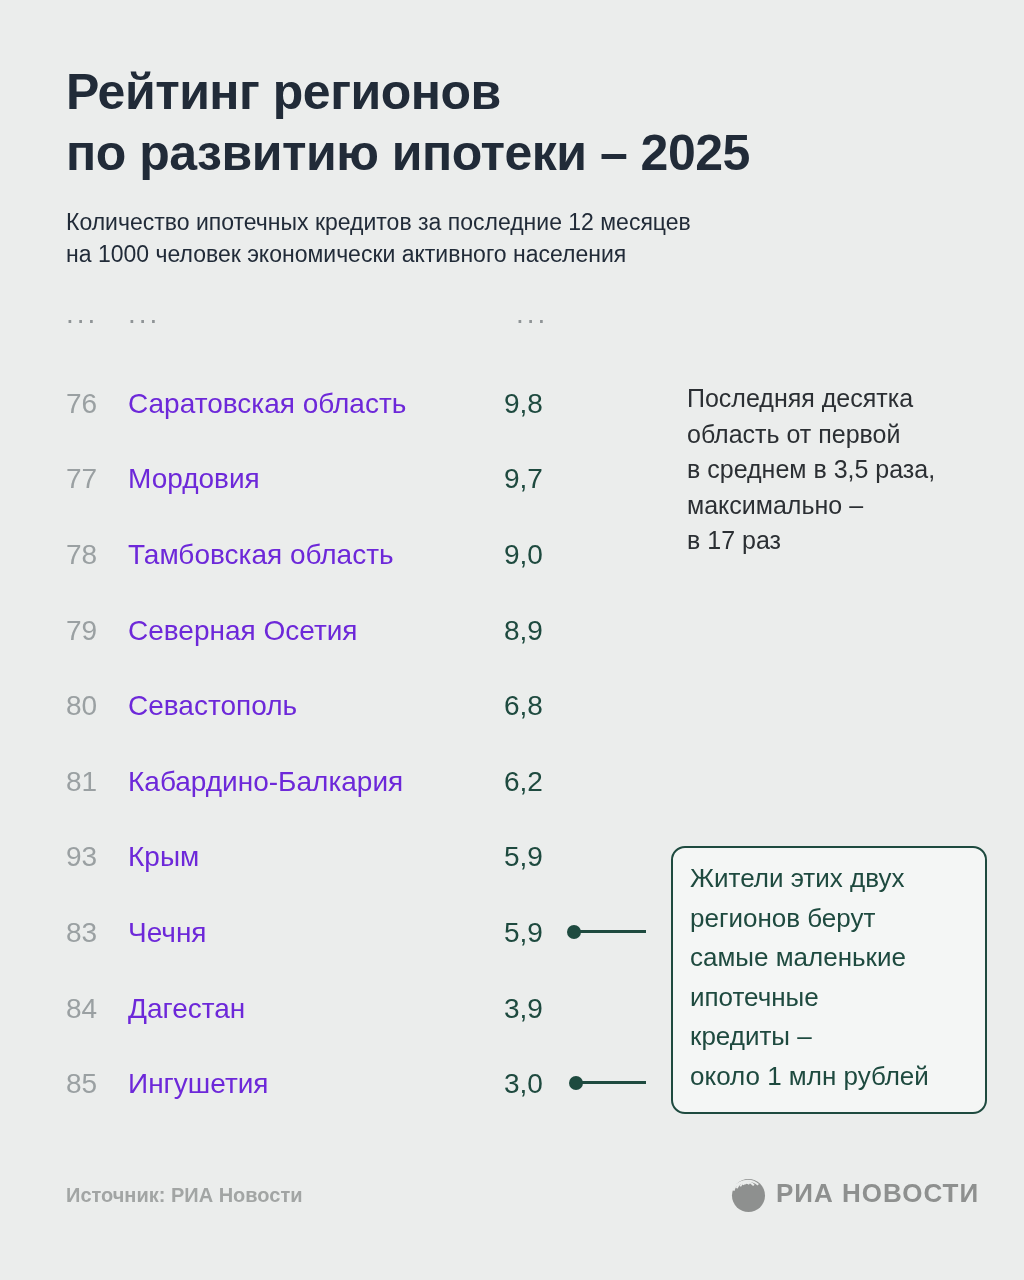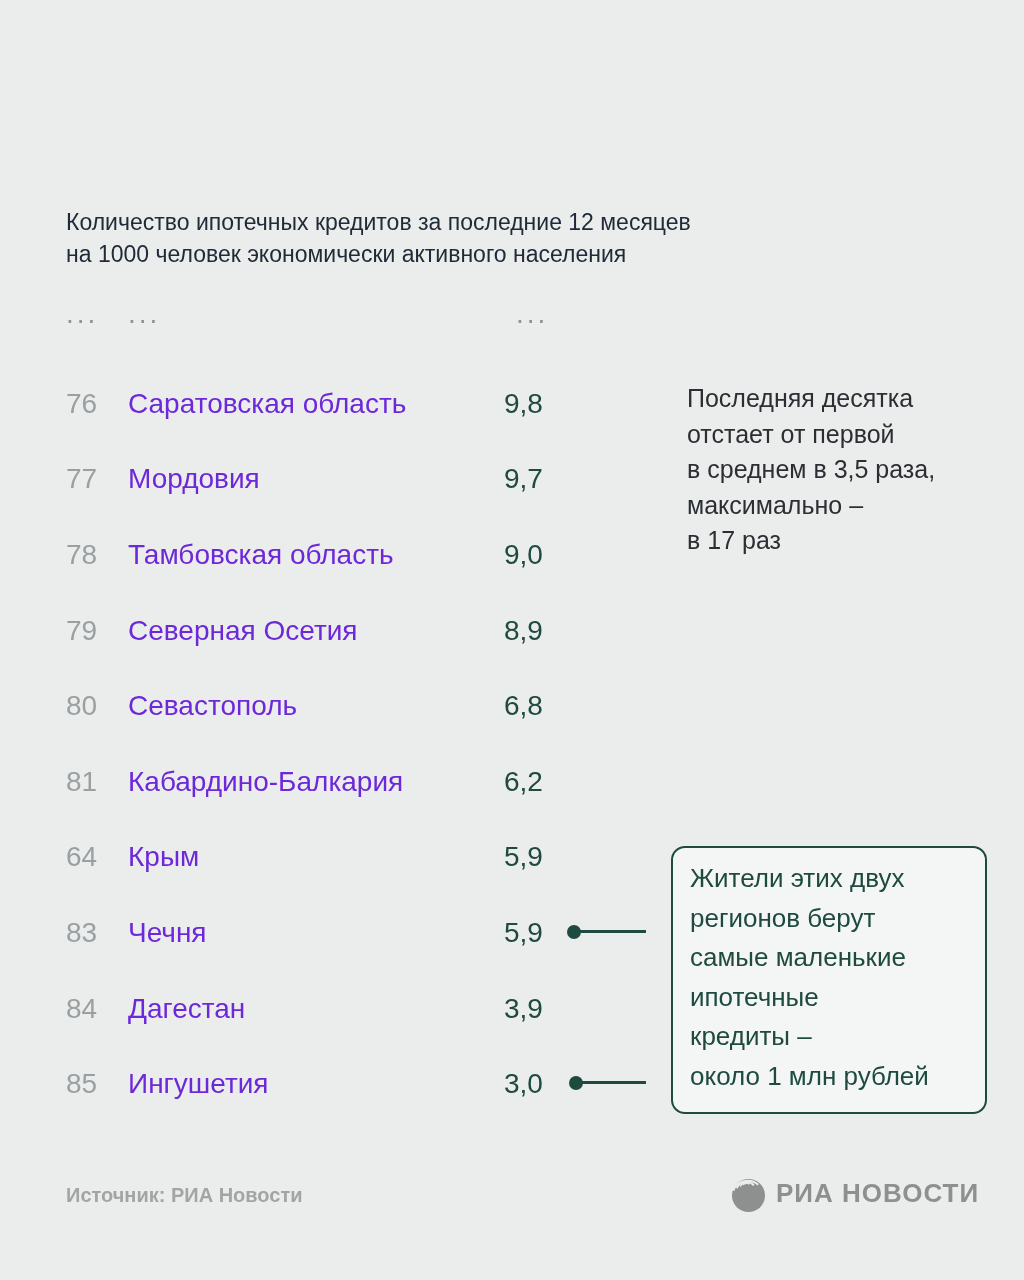--- a/index.html
+++ b/index.html
@@ -145,20 +145,24 @@
     letter-spacing: 1px;
     color: #8e908f;
     white-space: nowrap;
   }
 </style>
 </head>
 <body>
 
 <div class="page">
 
+  <h1 class="title">
+    <span>Рейтинг регионов</span>
+    <span>по развитию ипотеки – 2025</span>
+  </h1>
 
   <p class="subtitle">
     <span>Количество ипотечных кредитов за последние 12 месяцев</span>
     <span>на 1000 человек экономически активного населения</span>
   </p>
 
   <div class="ellipsis-row">
     <span class="ellipsis-rank">...</span>
     <span class="ellipsis-name">...</span>
     <span class="ellipsis-value">...</span>
@@ -195,21 +199,21 @@
       <span class="value">6,8</span>
     </div>
 
     <div class="row">
       <span class="rank">81</span>
       <span class="name">Кабардино-Балкария</span>
       <span class="value">6,2</span>
     </div>
 
     <div class="row">
-      <span class="rank">64</span>
+      <span class="rank">93</span>
       <span class="name">Крым</span>
       <span class="value">5,9</span>
     </div>
 
     <div class="row">
       <span class="rank">83</span>
       <span class="name">Чечня</span>
       <span class="value">5,9</span>
     </div>
 
@@ -221,21 +225,21 @@
 
     <div class="row">
       <span class="rank">85</span>
       <span class="name">Ингушетия</span>
       <span class="value">3,0</span>
     </div>
   </div>
 
   <div class="side-note">
     <span>Последняя десятка</span>
-    <span>отстает от первой</span>
+    <span>область от первой</span>
     <span>в среднем в 3,5 раза,</span>
     <span>максимально –</span>
     <span>в 17 раз</span>
   </div>
 
   <div class="callout">
     <span>Жители этих двух</span>
     <span>регионов берут</span>
     <span>самые маленькие</span>
     <span>ипотечные</span>

